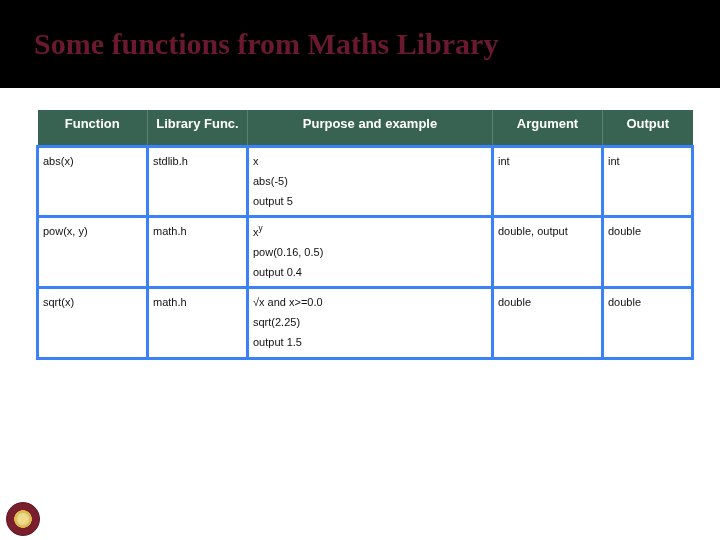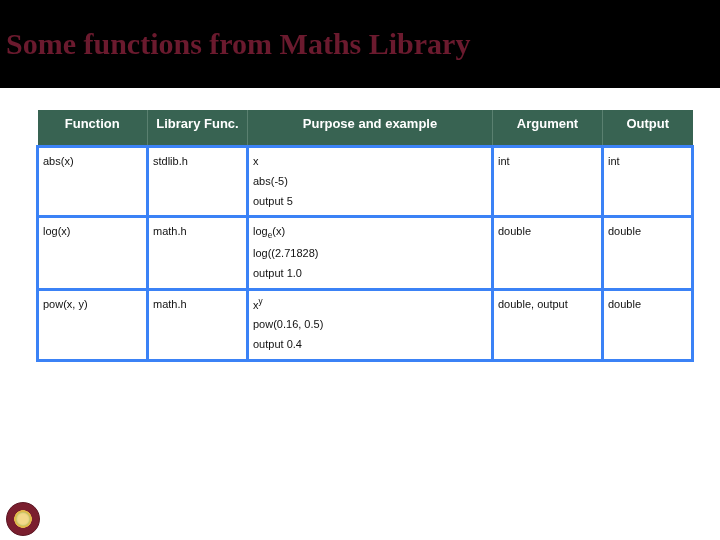--- a/index.html
+++ b/index.html
@@ -21,20 +21,21 @@
   .header-band h1 {
     margin: 0;
     font-size: 30px;
     font-weight: bold;
     color: #6b1a2e;
     position: relative;
   }
   .header-band h1 span.txt {
     position: relative;
     color: #6b1a2e;
+    margin-left: 28px;
   }
   .table-wrap {
     padding: 22px 26px 0 36px;
   }
   table {
     border-collapse: collapse;
     width: 100%;
     font-size: 11.5px;
   }
   th {
@@ -109,30 +110,30 @@
     </thead>
     <tbody id="tbody">
         <tr>
           <td>abs(x)</td>
           <td>stdlib.h</td>
           <td class="purpose">x<br>abs(-5)<br>output 5</td>
           <td>int</td>
           <td>int</td>
         </tr>
         <tr>
-          <td>log(x)</td>
-          <td>math.h</td>
-          <td class="purpose">log<sub>e</sub>(x)<br>log((2.71828)<br>output 1.0</td>
-          <td>double</td>
-          <td>double</td>
-        </tr>
-        <tr>
           <td>pow(x, y)</td>
           <td>math.h</td>
           <td class="purpose">x<sup>y</sup><br>pow(0.16, 0.5)<br>output 0.4</td>
           <td>double, output</td>
+          <td>double</td>
+        </tr>
+        <tr>
+          <td>sqrt(x)</td>
+          <td>math.h</td>
+          <td class="purpose">√x and x&gt;=0.0<br>sqrt(2.25)<br>output 1.5</td>
+          <td>double</td>
           <td>double</td>
         </tr>
       </tbody>
   </table>
 </div>
 
 <div class="logo"></div>
 
 </body></html>

